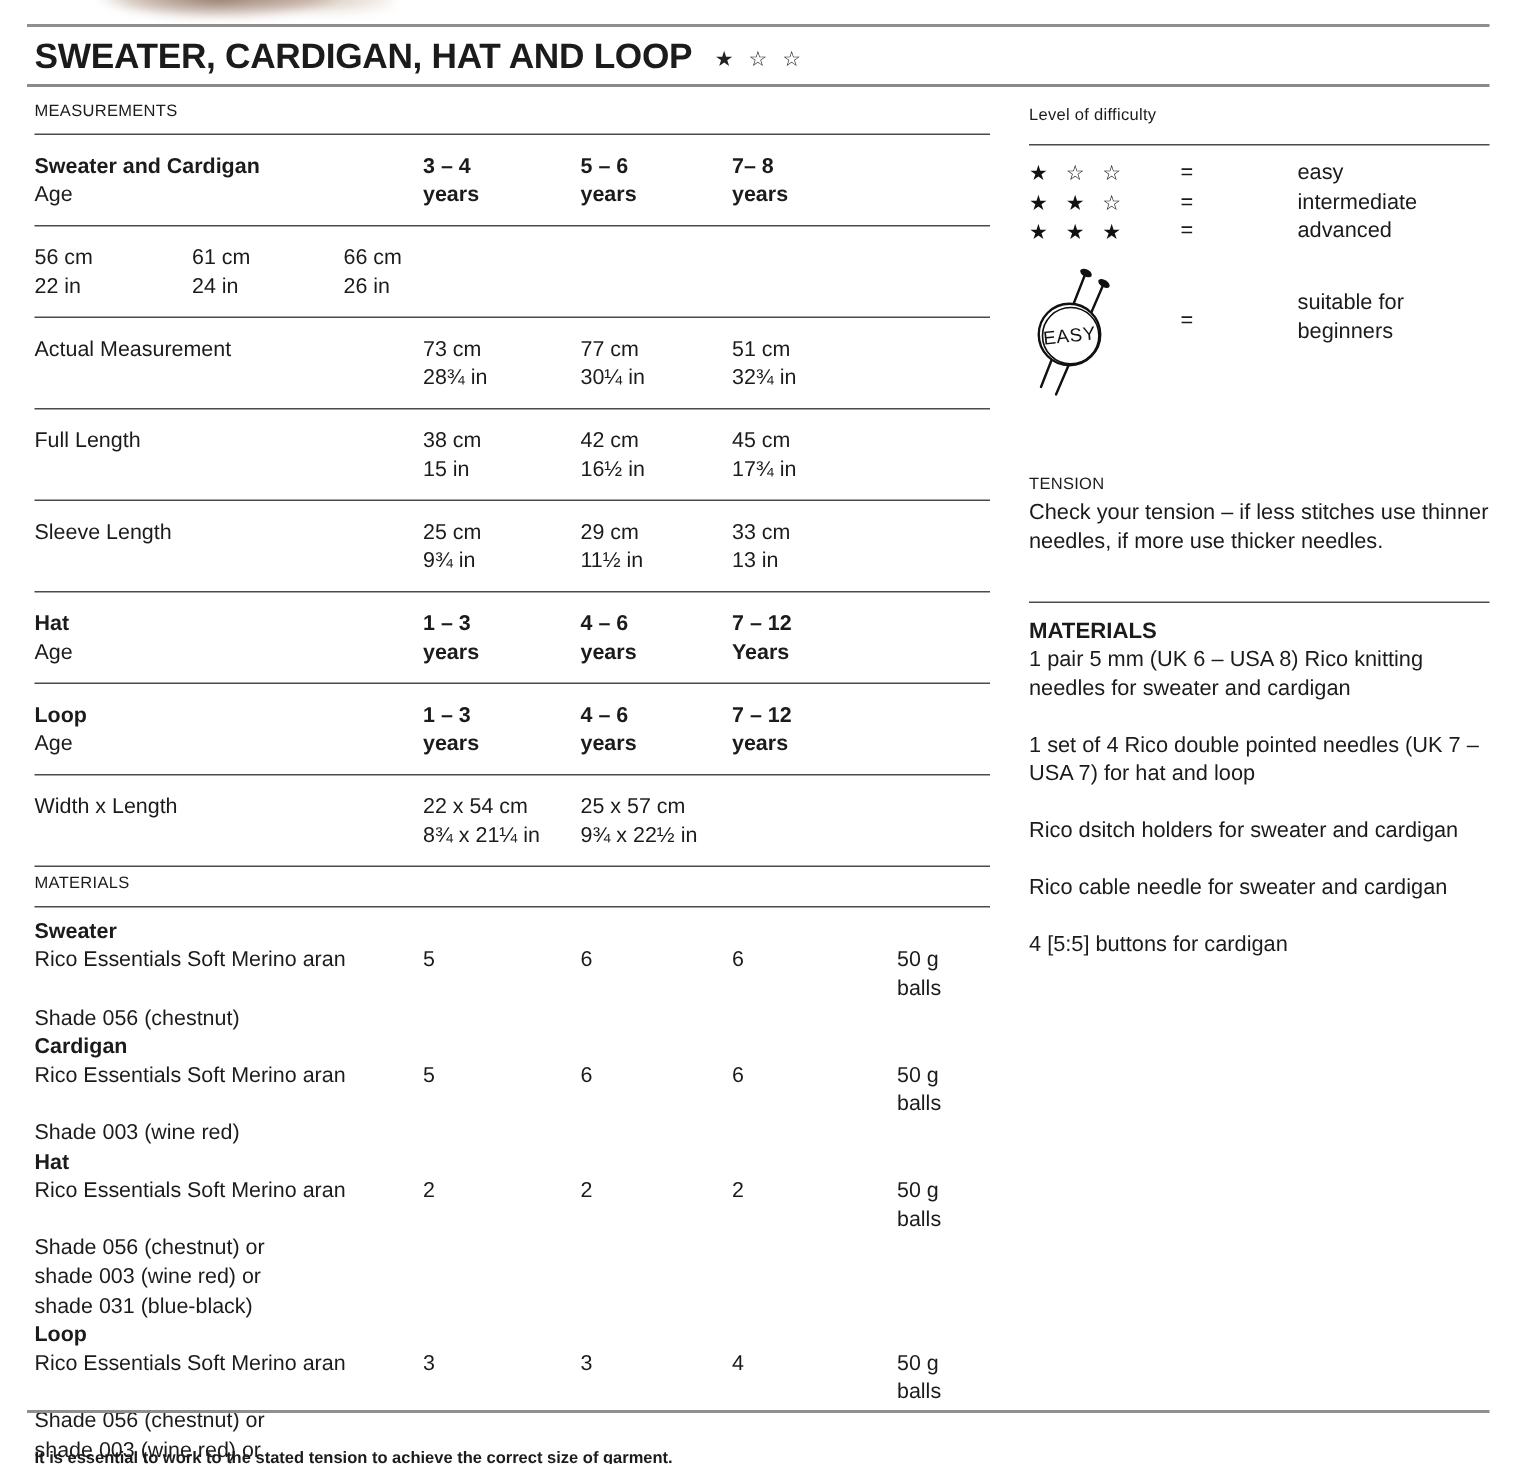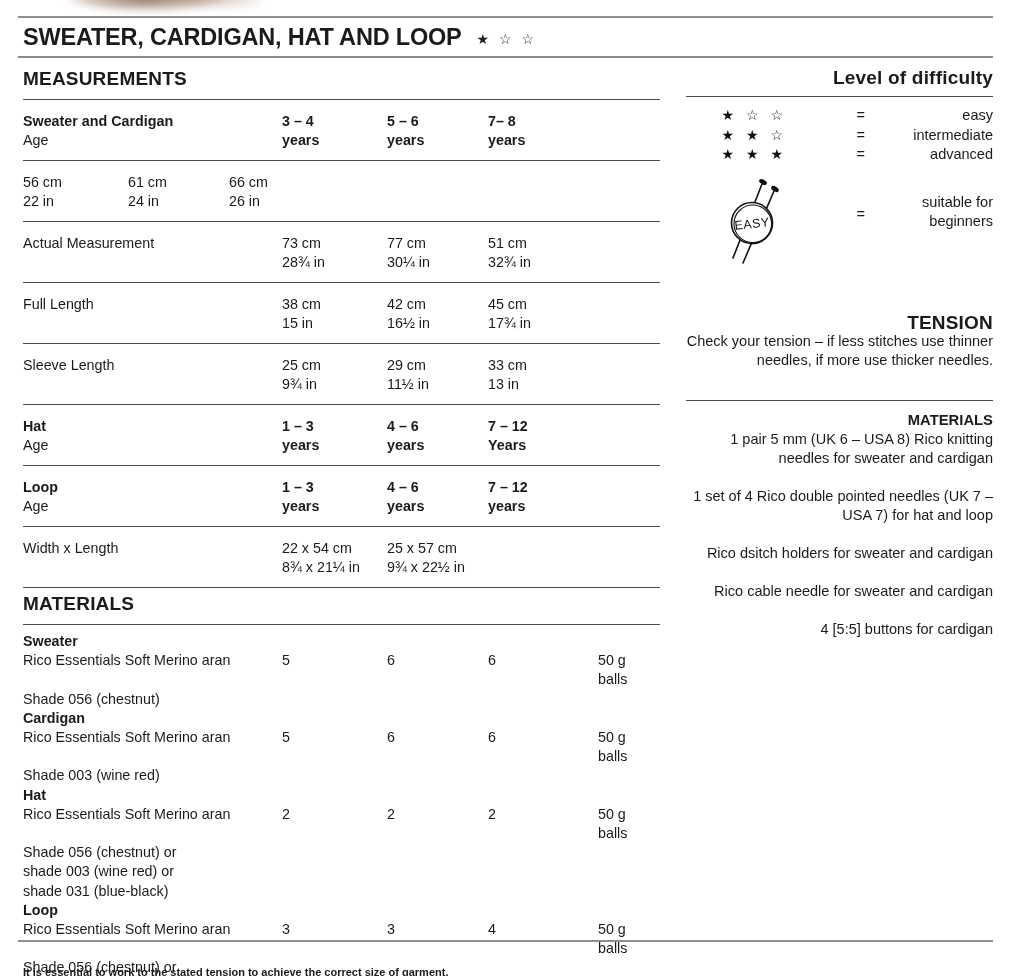--- a/index.html
+++ b/index.html
@@ -21,21 +21,21 @@
   .rule-bottom{top:940px;}
 
   .title-wrap{position:absolute;left:23px;top:24px;display:flex;align-items:center;gap:15px;}
   .title{font-size:23.5px;font-weight:bold;letter-spacing:-0.2px;}
   .title-stars{font-size:14px;letter-spacing:3px;color:#222;padding-top:3px;}
 
   .footer-note{position:absolute;left:23px;top:950px;font-size:11px;font-weight:bold;margin-top:16px;}
 
   
   .col-left{position:absolute;left:23px;top:63px;width:637px;}
-  .sec-head{font-size:19px;font-weight:bold;letter-spacing:.2px;}
+  .sec-head{font-size:11px;font-weight:normal;letter-spacing:.2px;}
   .col-left .sec-head{margin:5px 0 9px 0;}
   .rule1{border-top:1px solid #4b4b4b;height:0;}
   .mrow{display:flex;padding:12px 0 10px 0;font-size:14.3px;line-height:19px;}
   .mrow .lbl{width:259px;}
   .mrow .c{width:105px;}
   .mrow .c + .c{width:101px;}
   .mrow .c.last{width:150px;}
   .mrow.hdr .lbl .a{font-weight:bold;}
   .mrow.hdr .c div{font-weight:bold;}
 
@@ -43,21 +43,21 @@
   .mat-list{font-size:14.3px;line-height:19.2px;padding-top:7px;}
   .mat-name{font-weight:bold;}
   .mat-row{display:flex;}
   .mat-row .yarn{width:259px;}
   .mat-row .q1{width:105px;}
   .mat-row .q2{width:101px;}
   .mat-row .q3{width:110px;}
   .mat-row .unit{flex:1;text-align:left;padding-right:4px;}
 
   
-  .col-right{position:absolute;left:686px;top:63px;width:307px;font-size:14.5px;line-height:19px;text-align:right;}
+  .col-right{position:absolute;left:686px;top:63px;width:307px;font-size:14.5px;line-height:19px;}
   .col-right .sec-head{margin:5px 0 9px 0;}
   .lod-row{display:flex;align-items:center;height:19.5px;margin-top:0px;}
   .lod-rows{padding-top:9px;}
   .lod-stars{width:101px;font-size:14px;letter-spacing:4px;color:#111;}
   .lod-eq{width:78px;}
   .lod-label{flex:1;}
   .badge-row{display:flex;margin-top:10px;}
   .badge-box{width:101px;}
   .badge-eq{width:78px;padding-top:30px;}
   .badge-label{flex:1;padding-top:18px;}

